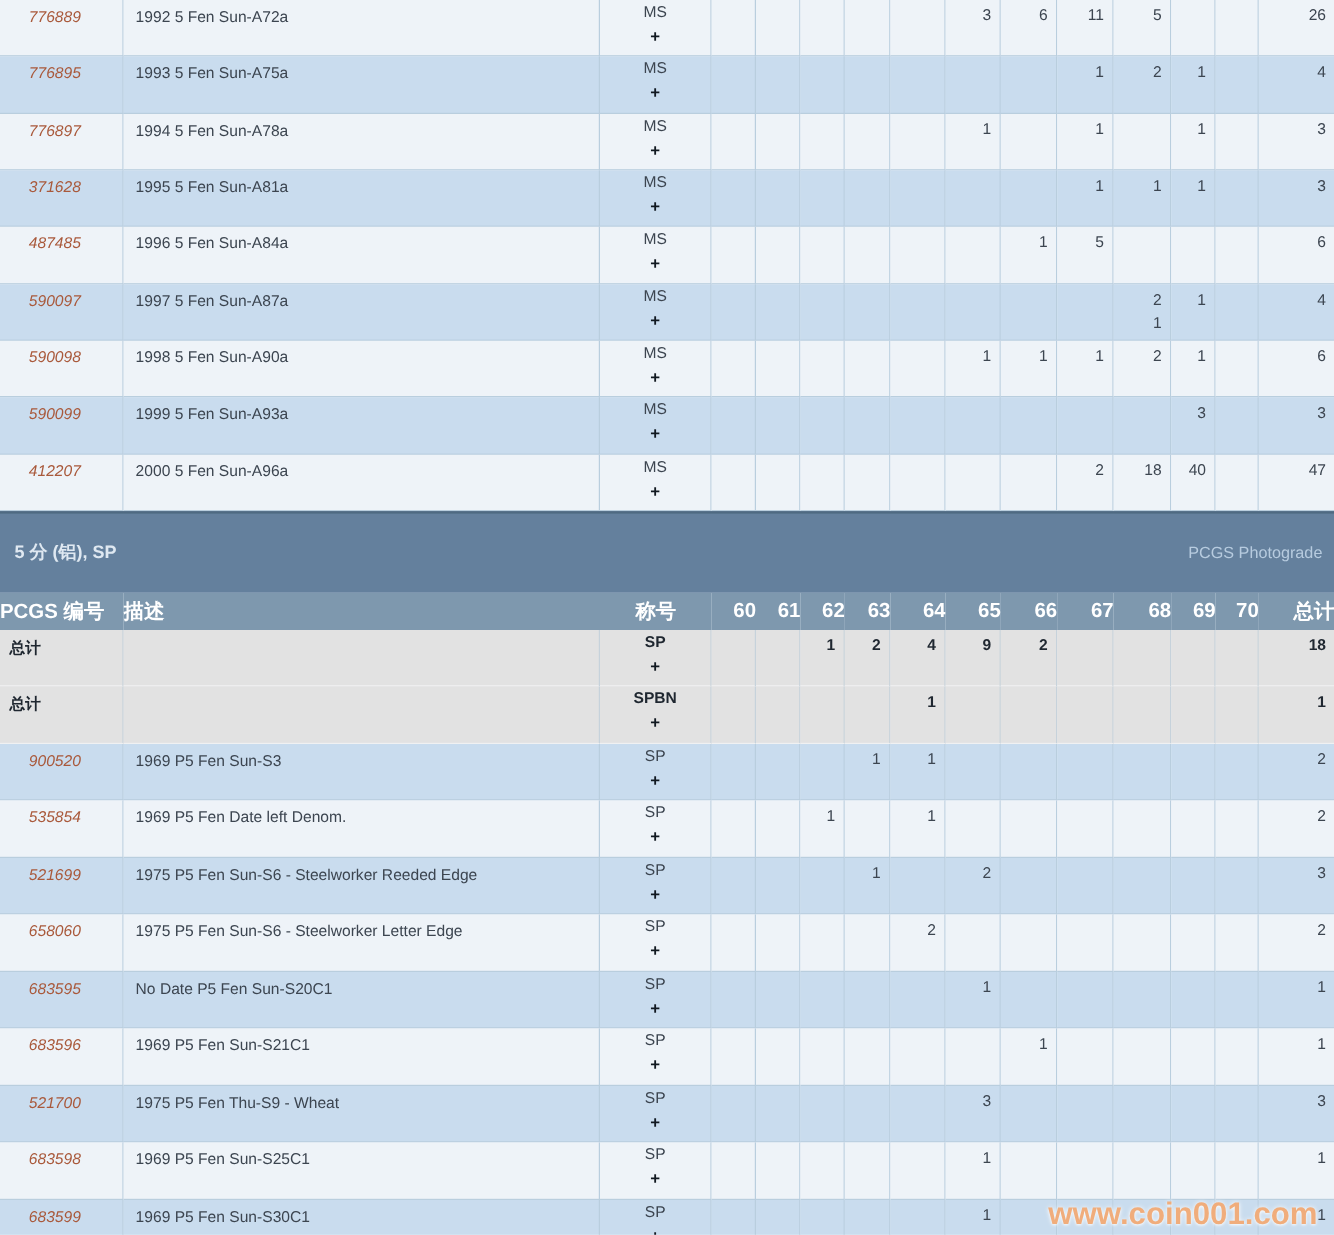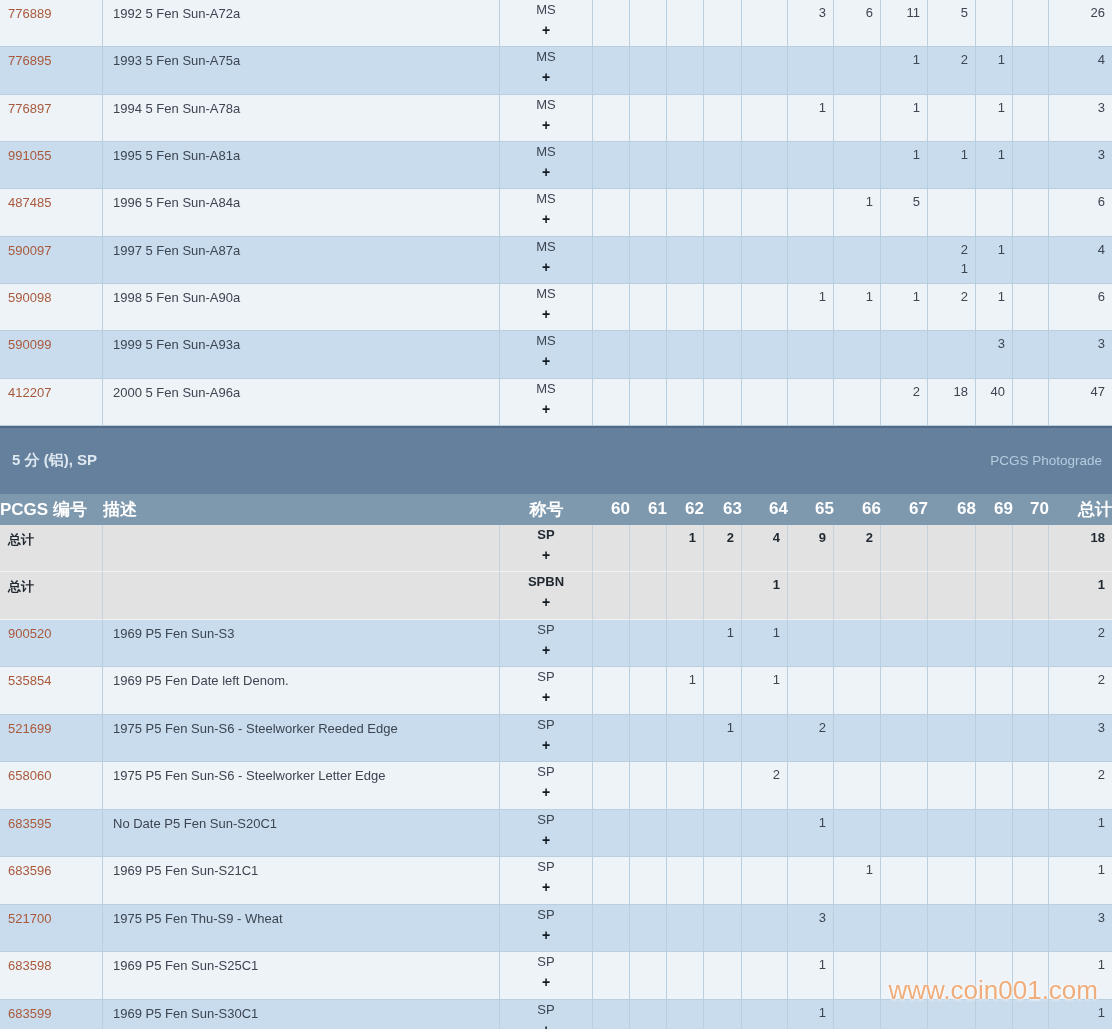--- a/index.html
+++ b/index.html
@@ -17,40 +17,40 @@
   table{border-collapse:separate;border-spacing:0;table-layout:fixed;width:1112px;}
   td{padding:0;vertical-align:top;overflow:hidden;font-size:13px;
      border-right:1px solid var(--grid);border-bottom:1px solid var(--grid);}
   td:last-child{border-right:none;}
   #table1 td{height:47.33px;}
   #table2 td{height:47.5px;}
   tr.light td{background:var(--row-light);}
   tr.blue td{background:var(--row-blue);}
   tr.gray td{background:var(--row-gray);border-right-color:var(--grid-gray);
              border-bottom-color:var(--grid-gray-h);font-weight:bold;color:var(--text-bold);}
-  .c-id a{color:var(--pcgs-num);text-decoration:none;display:block;padding:6px 4px 0 8px;
-          white-space:nowrap;cursor:pointer;}
+  .c-id a{color:var(--pcgs-num);text-decoration:none;display:block;padding:6px 4px 0 24px;
+          white-space:nowrap;cursor:pointer;font-style:italic;}
   .total-label{display:block;padding:6px 4px 0 8px;}
   .c-desc{padding:6px 8px 0 10px;white-space:nowrap;}
   .c-desig{text-align:center;}
   .c-desig .v1{padding-top:2px;line-height:16px;}
   .plus{font-weight:bold;color:var(--plus);font-size:14px;line-height:16px;padding-top:4px;cursor:pointer;}
   .c-val{text-align:right;}
   .c-val .v1{padding:5px 7px 0 0;line-height:16px;min-height:16px;}
   .c-val .v2{padding:3px 7px 0 0;line-height:15px;}
   #section-header{height:68px;background:var(--section-bg);border-top:2px solid var(--section-border);
                   display:flex;align-items:center;justify-content:space-between;padding:0 10px 0 12px;}
   #section-title{color:var(--section-title);font-weight:bold;font-size:15px;}
   #photograde-link{color:var(--section-link);font-size:13.5px;text-decoration:none;cursor:pointer;text-align:right;}
   #table2 thead th{background:var(--thead-bg);color:var(--thead-text);font-size:17px;font-weight:bold;
                    height:31px;vertical-align:middle;padding:0;overflow:hidden;white-space:nowrap;}
   th.h-left{text-align:left;padding-left:8px;}
   th.h-center{text-align:center;}
   th.h-right{text-align:right;padding-right:8px;}
-  #watermark{position:absolute;top:975px;right:14px;font-size:26px;font-weight:normal;line-height:30px;
+  #watermark{position:absolute;top:996px;right:14px;font-size:26px;font-weight:bold;line-height:30px;
              color:var(--watermark);letter-spacing:0;
              text-shadow:0 0 4px rgba(255,255,255,.9),0 1px 2px rgba(255,255,255,.7);pointer-events:none;}
 </style>
 </head>
 <body>
 
 <div id="app">
 
   <table id="table1">
     <colgroup id="cols1">
@@ -204,21 +204,21 @@
           </td>
           <td class="c-val">
             <div class="v1"></div>
           </td>
           <td class="c-val">
             <div class="v1">3</div>
           </td>
         </tr>
         <tr class="blue">
           <td class="c-id">
-            <a href="#">991055</a>
+            <a href="#">371628</a>
           </td>
           <td class="c-desc">1995 5 Fen Sun-A81a</td>
           <td class="c-desig">
             <div class="v1">MS</div>
             <div class="v2 plus">+</div>
           </td>
           <td class="c-val">
             <div class="v1"></div>
           </td>
           <td class="c-val">

